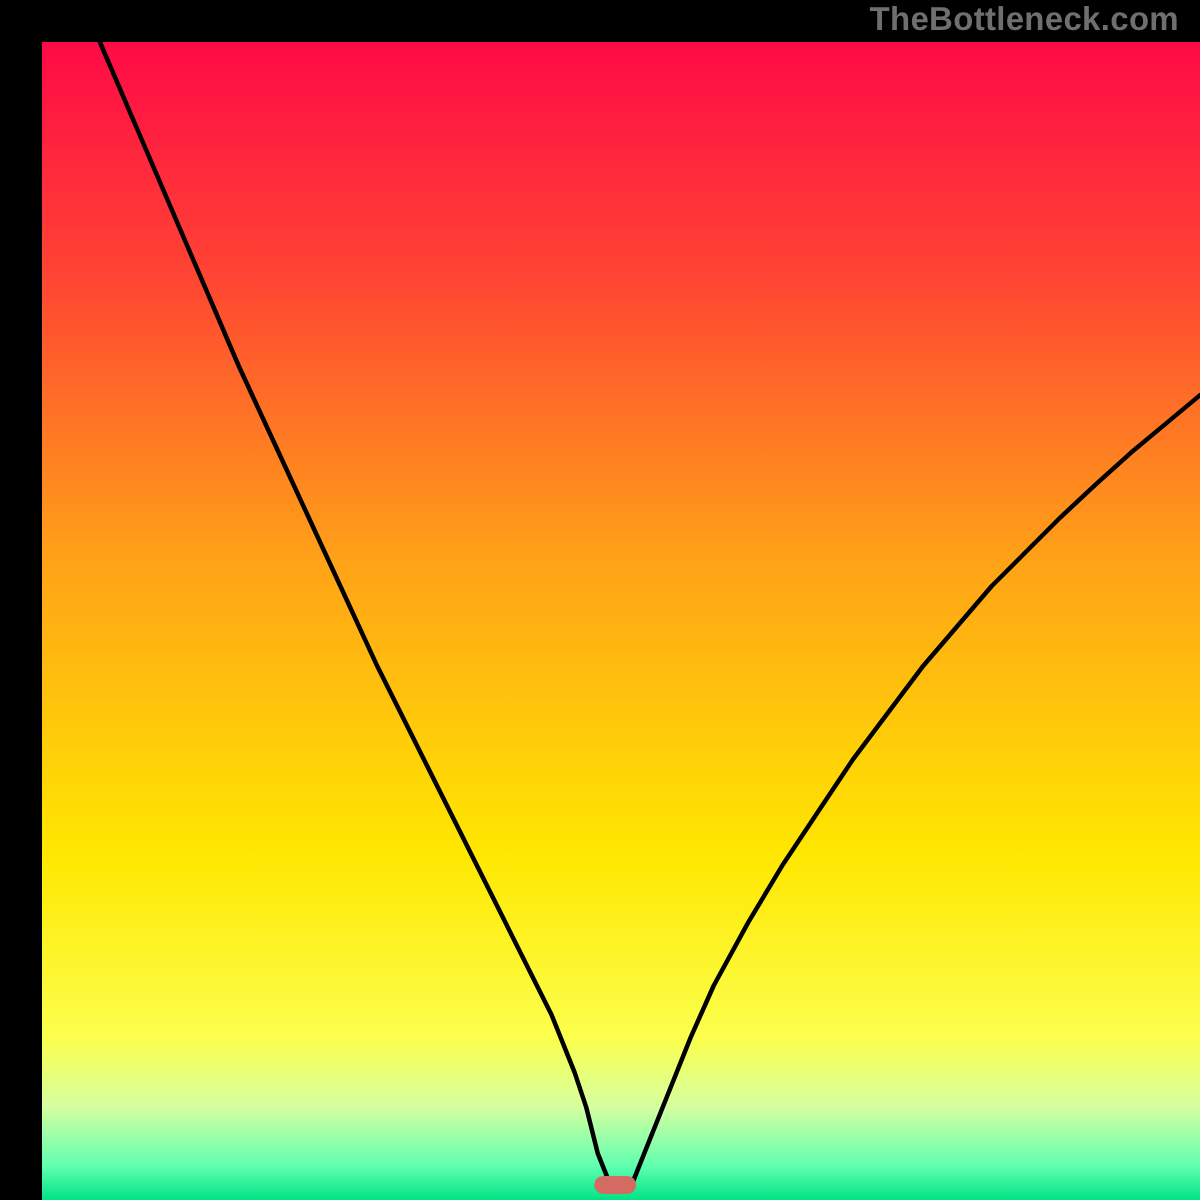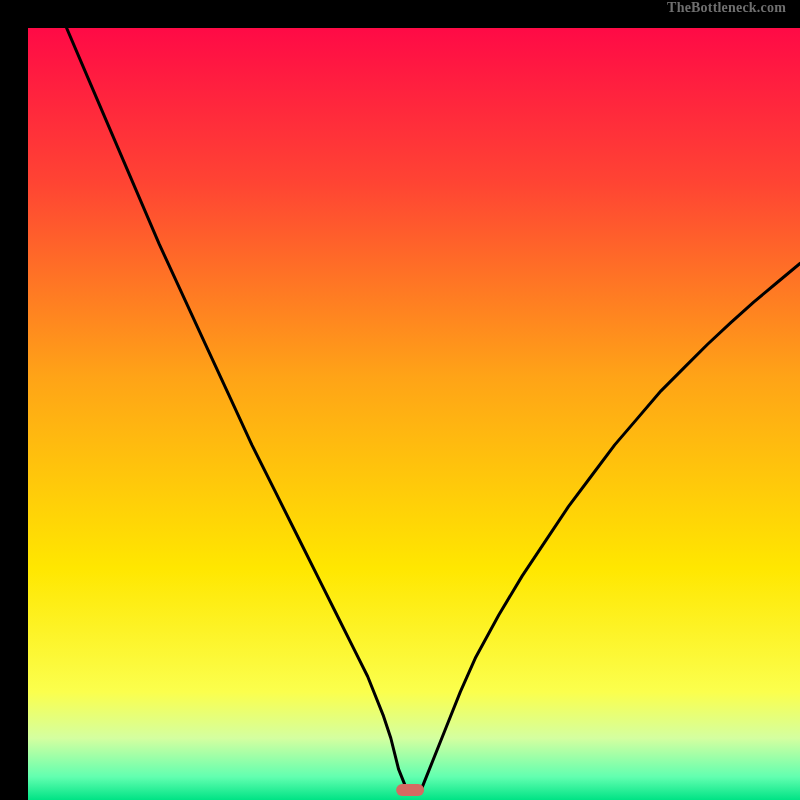--- a/index.html
+++ b/index.html
@@ -24,25 +24,24 @@
     left: 14px;
     top: 14px;
     width: 772px;
     height: 772px;
   }
   .watermark {
     position: absolute;
     top: 0px;
     right: 14px;
     color: #6f6f6f;
-    font-size: 14px;
+    font-size: 22px;
     font-weight: 600;
     letter-spacing: 0.2px;
     z-index: 20;
-    font-family: Liberation Serif, serif;
   }
   svg { display: block; }
 </style>
 </head>
 <body>
 
 <div class="frame">
   <svg class="plot-area" viewBox="0 0 772 772" width="772" height="772" preserveAspectRatio="none">
     <defs>
       <linearGradient id="bg-grad" x1="0" y1="0" x2="0" y2="1">

